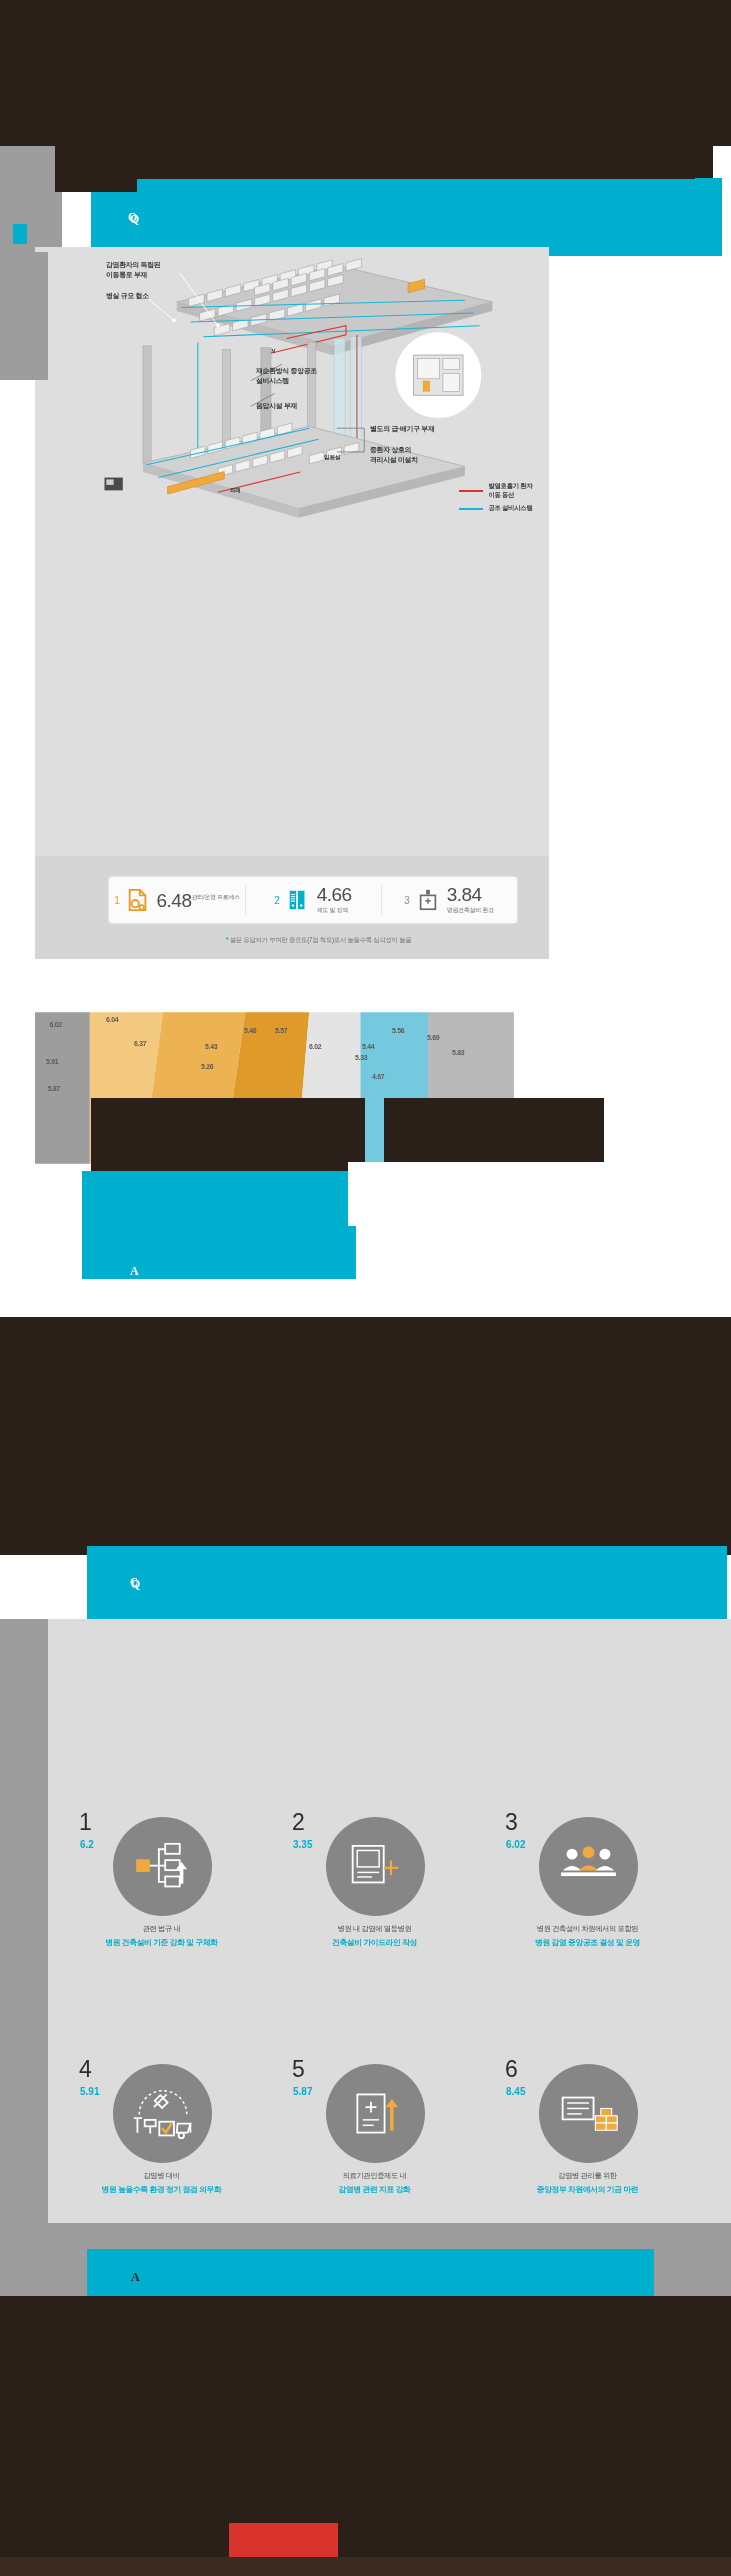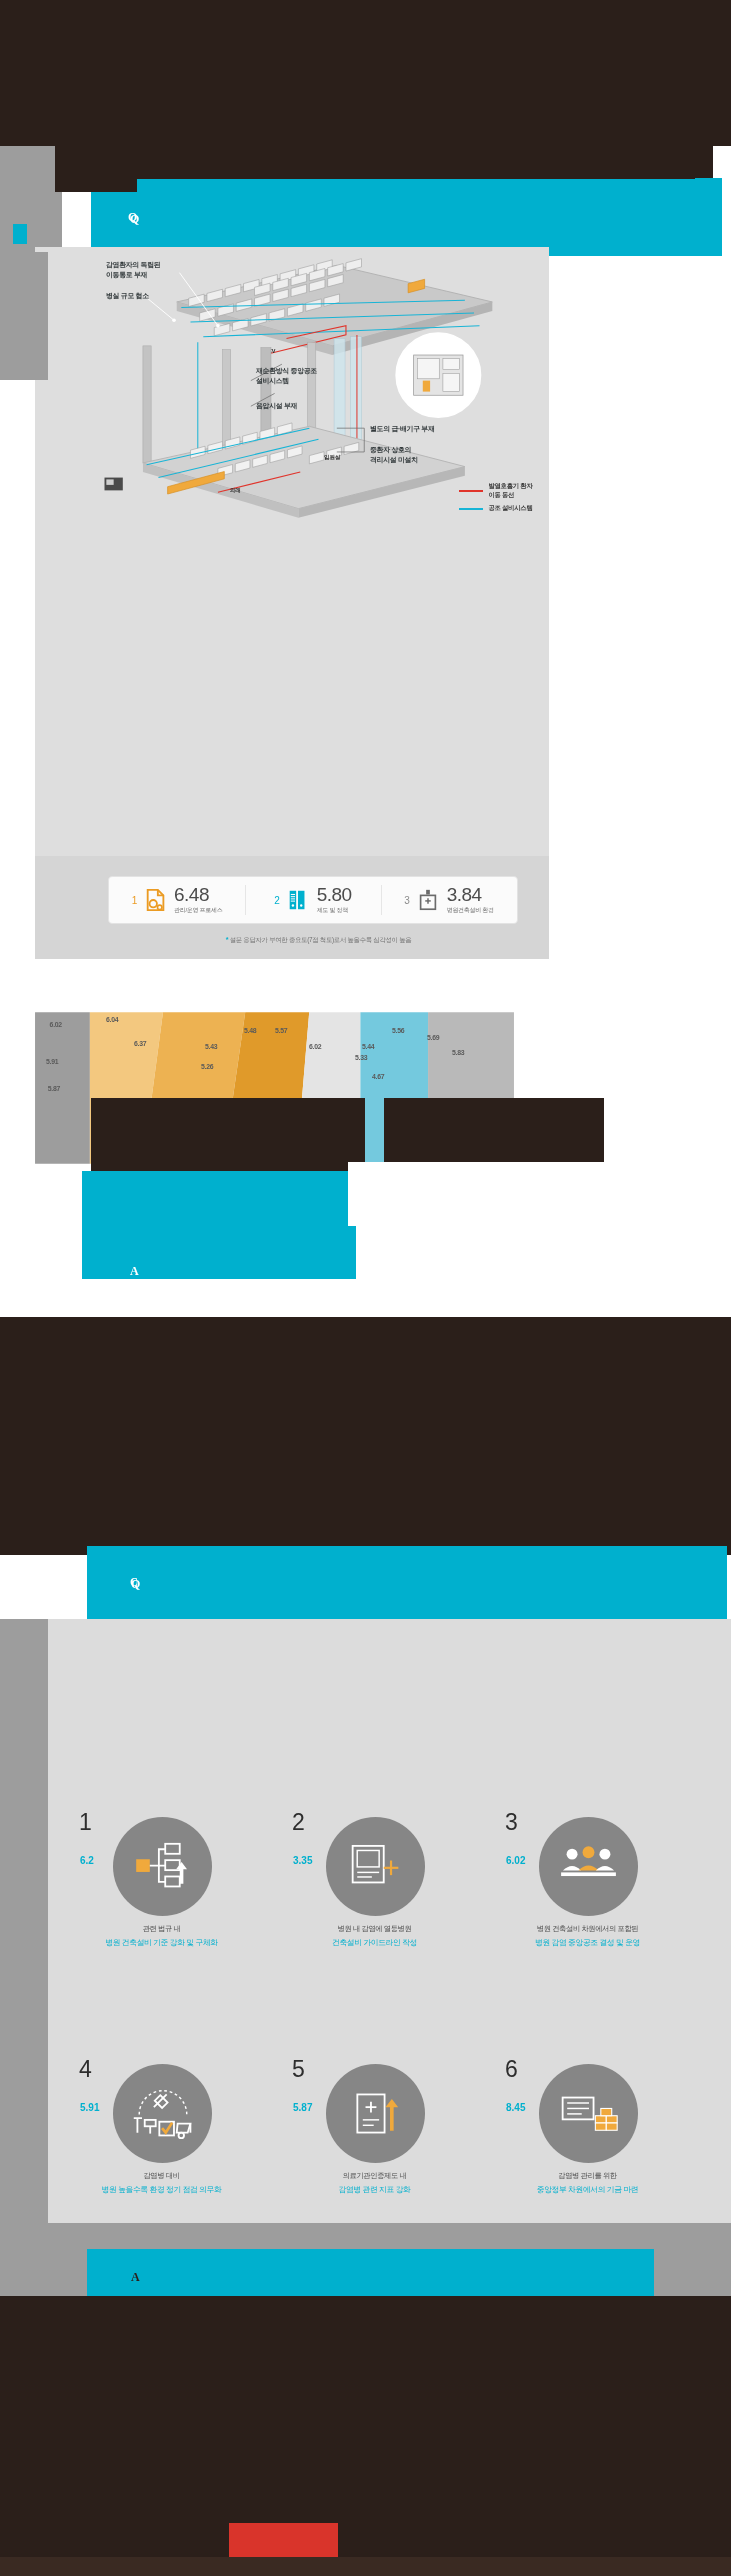--- a/index.html
+++ b/index.html
@@ -54,30 +54,30 @@
 
   
   .panel2{position:absolute;left:35px;top:1003px;width:479px;height:170px;}
   .val{position:absolute;font-size:6.9px;color:#5a5a5a;font-weight:bold;letter-spacing:-0.3px;}
 
   
   .grid9{position:absolute;left:55px;top:1811px;width:640px;}
   .g-row{display:flex;}
   .g-cell{width:213px;height:247px;position:relative;box-sizing:border-box;}
   .g-num{position:absolute;left:24px;top:0;font-size:23px;color:#2d2d2d;font-weight:300;line-height:1;}
-  .g-score{position:absolute;left:25px;top:44px;font-size:10px;color:#00b0ce;font-weight:bold;}
+  .g-score{position:absolute;left:25px;top:28px;font-size:10px;color:#00b0ce;font-weight:bold;}
   .g-circle{
     position:absolute;left:58px;top:5.5px;width:99px;height:99px;border-radius:50%;
     background:#868686;display:flex;align-items:center;justify-content:center;
   }
   .g-cap{
     position:absolute;left:0;top:113px;width:213px;text-align:center;
     font-size:7.3px;color:#4b4b4b;line-height:1.5;letter-spacing:-0.4px;
   }
-  .g-cap .hl{display:block;color:#00b0ce;font-weight:normal;font-size:7.8px;margin-top:1.8px;}
+  .g-cap .hl{display:block;color:#00b0ce;font-weight:bold;font-size:7.8px;margin-top:1.8px;}
 
   
   .qa{position:absolute;color:#ffffff;font-family:"Liberation Serif","DejaVu Serif",serif;font-size:12px;font-weight:bold;}
   .qa.dark{color:#2b1f1a;}
 </style>
 </head>
 <body>
 
 <div class="page">
 
@@ -274,21 +274,21 @@
     <div class="stat">
       <span class="stat-rank" style="color:#eb9b23;">1</span>
       <span class="stat-ic">
         <svg viewBox="0 0 26 26" width="24" height="24">
           <path d="M4 2 h11 l6 6 v16 h-17 z" fill="none" stroke="#eb9b23" stroke-width="2"></path>
           <path d="M15 2 v6 h6" fill="none" stroke="#eb9b23" stroke-width="2"></path>
           <circle cx="10" cy="17" r="4" fill="none" stroke="#eb9b23" stroke-width="2"></circle>
           <circle cx="17" cy="21" r="2.4" fill="none" stroke="#eb9b23" stroke-width="1.8"></circle>
         </svg>
       </span>
-      <span style="display:flex;flex-direction:column;align-items:flex-start;text-align:right;">
+      <span style="display:flex;flex-direction:row;align-items:flex-start;text-align:right;">
         <span class="stat-num">6.48</span>
         <span class="stat-lbl">관리/운영 프로세스</span>
       </span>
     </div>
     <div class="stat">
       <span class="stat-rank" style="color:#00b0ce;">2</span>
       <span class="stat-ic">
         <svg viewBox="0 0 26 26" width="24" height="24">
           <rect x="4" y="3" width="7" height="20" fill="#00b0ce"></rect>
           <rect x="13" y="3" width="7" height="20" fill="#00b0ce"></rect>
@@ -296,21 +296,21 @@
             <line x1="5.2" y1="7" x2="9.8" y2="7"></line>
               <line x1="5.2" y1="9.4" x2="9.8" y2="9.4"></line>
             <line x1="5.2" y1="11.8" x2="9.8" y2="11.8"></line>
               <line x1="5.2" y1="14.2" x2="9.8" y2="14.2"></line>
           </g>
           <circle cx="7.5" cy="19" r="1.3" fill="#ffffff"></circle>
           <circle cx="16.5" cy="19" r="1.3" fill="#ffffff"></circle>
         </svg>
       </span>
       <span style="display:flex;flex-direction:column;align-items:flex-start;">
-        <span class="stat-num">5.80</span>
+        <span class="stat-num">4.66</span>
         <span class="stat-lbl">제도 및 정책</span>
       </span>
     </div>
     <div class="stat">
       <span class="stat-rank" style="color:#8c8c8c;">3</span>
       <span class="stat-ic">
         <svg viewBox="0 0 26 26" width="24" height="24">
           <rect x="5" y="8" width="16" height="15" fill="none" stroke="#6b6b6b" stroke-width="1.8"></rect>
           <rect x="11" y="2" width="4" height="5" fill="#6b6b6b"></rect>
           <g stroke="#6b6b6b" stroke-width="1.6">

